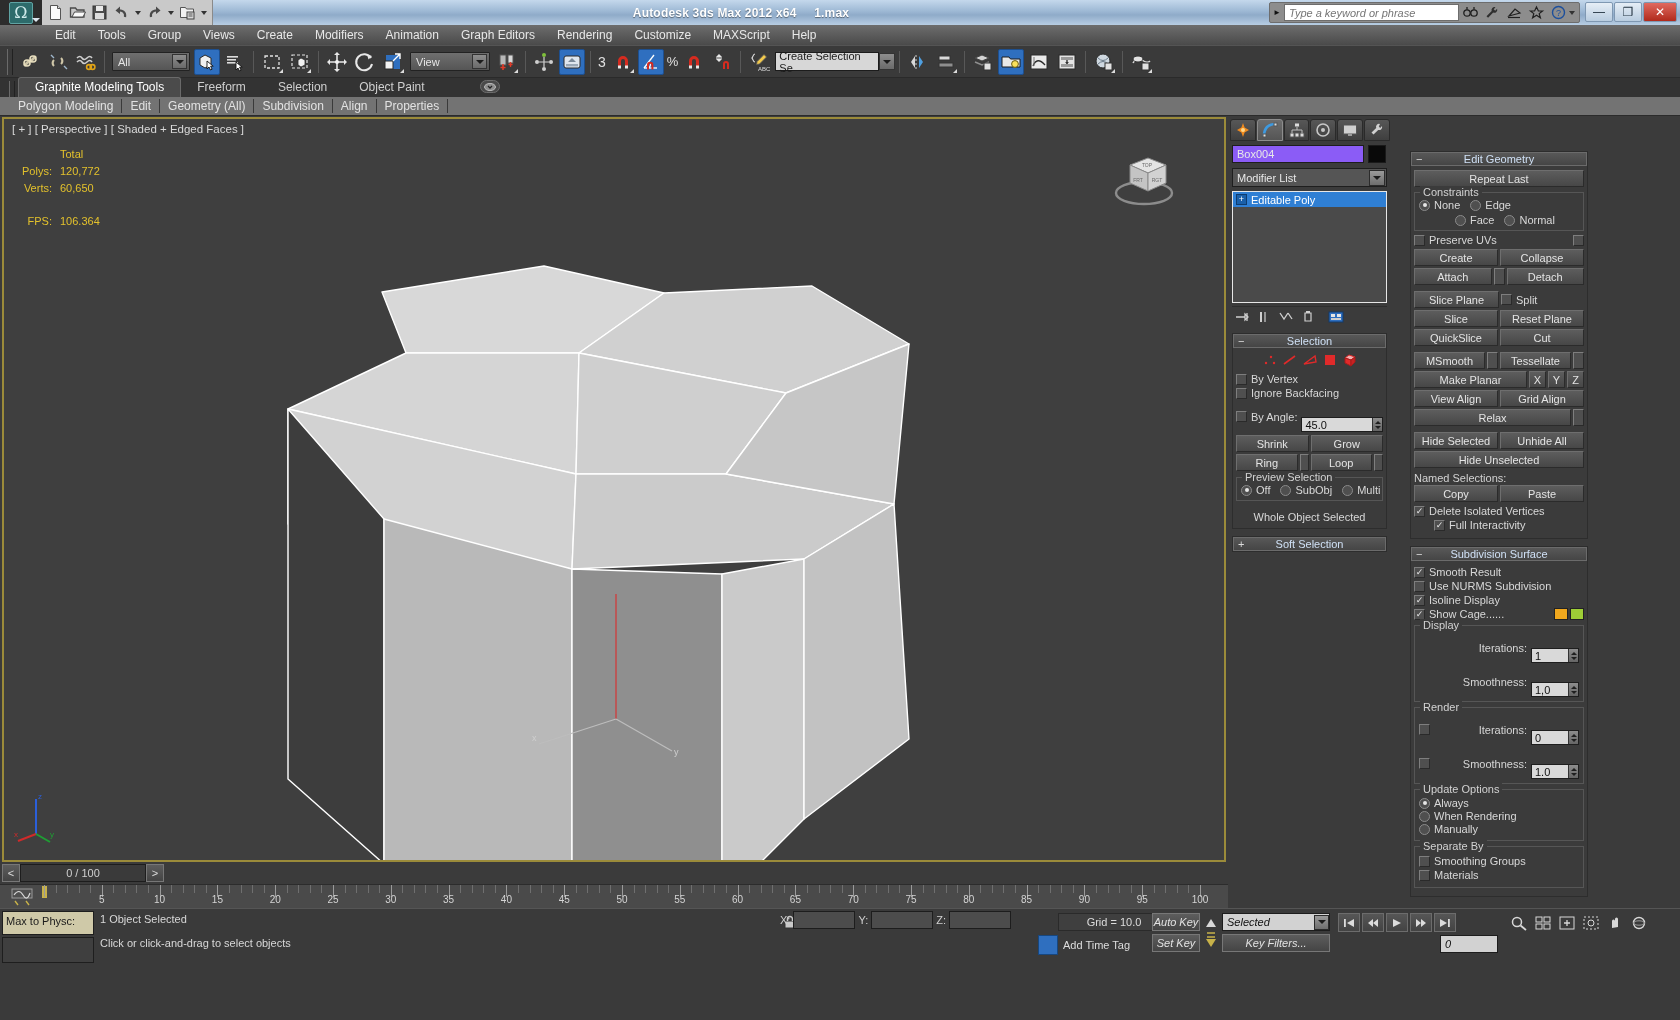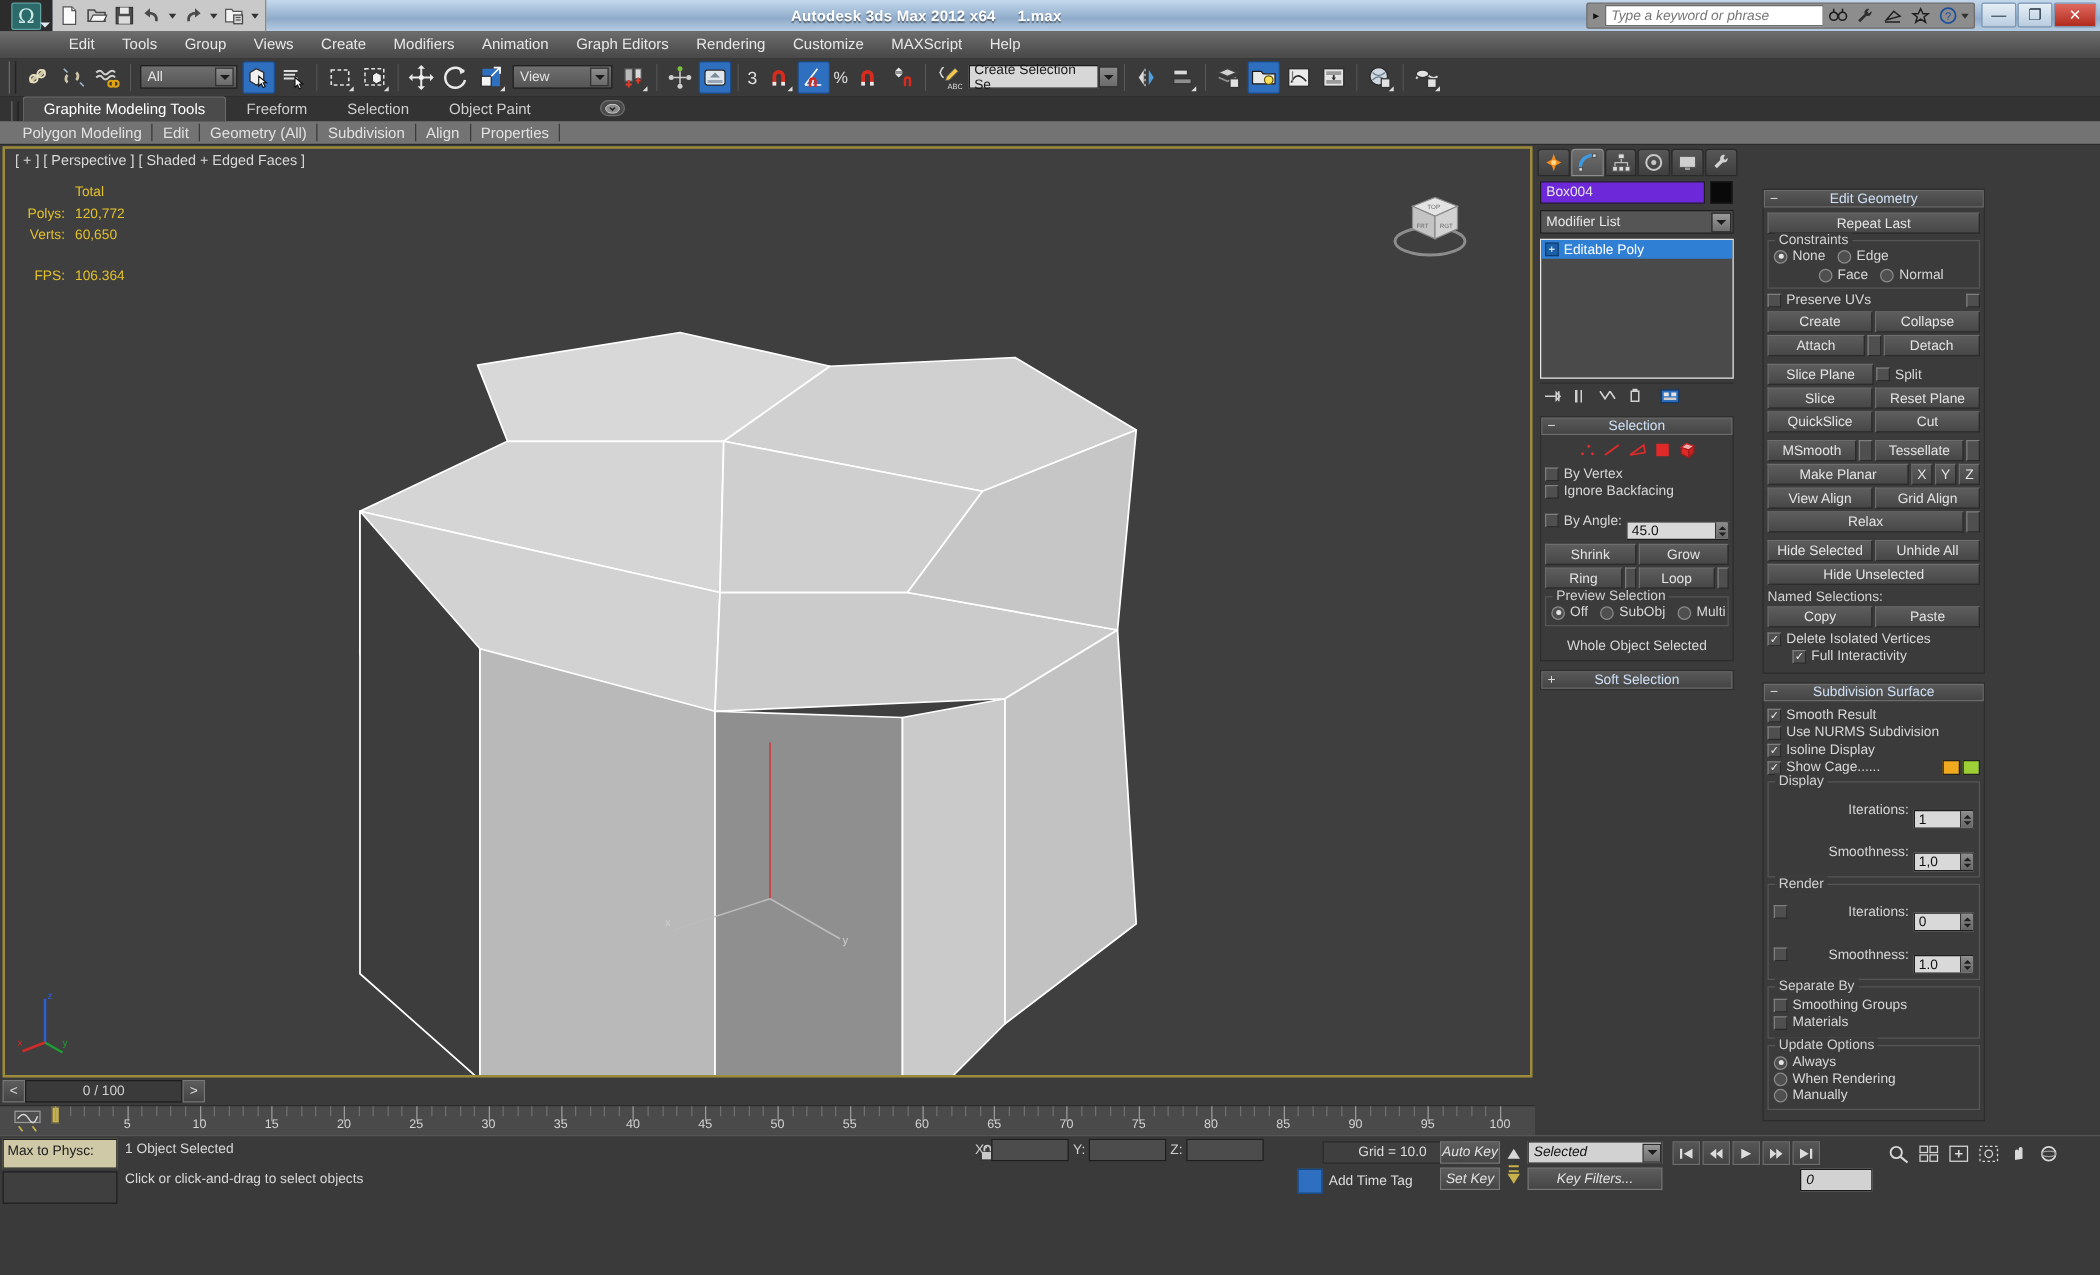--- a/index.html
+++ b/index.html
@@ -95,21 +95,21 @@
   #cp { position:absolute; left:1230px; top:117px; width:450px; height:745px;
     background:#3b3b3b; display:flex; }
   .cpcol { width:160px; }
   #cpcol2 { width:160px; margin-left:2px; }
   #cptabs { height:24px; display:flex; gap:1px; padding-top:2px; }
   .cptab { width:26px; height:22px; background:linear-gradient(180deg,#575757,#3f3f3f);
     border:1px solid #2a2a2a; border-radius:3px 3px 0 0; display:flex;
     align-items:center; justify-content:center; }
   .cptab.sel { background:linear-gradient(180deg,#6d6d6d,#555); border-color:#8d8d8d; }
   .namerow { display:flex; align-items:center; margin:4px 0 0 2px; }
-  #objname { width:132px; height:18px; background:#6d28d9; border:1px solid #1e1e1e;
+  #objname { width:132px; height:18px; background:#8b5cf6; border:1px solid #1e1e1e;
     color:#e8e8e8; font-size:11px; padding:1px 4px; }
   #objcolor { width:18px; height:18px; background:#090909; border:1px solid #1a1a1a;
     margin-left:4px; }
   #modlist { width:155px; height:19px; margin:5px 0 0 2px; background:#555;
     border:1px solid #1e1e1e; display:flex; align-items:center; color:#e8e8e8;
     font-size:11px; padding-left:4px; }
   #modlist .cb { width:16px;height:16px; margin-left:auto; margin-right:1px;
     background:linear-gradient(180deg,#9a9a9a,#6e6e6e); border:1px solid #2b2b2b;
     display:flex;align-items:center;justify-content:center;}
   #modstack { width:155px; height:112px; margin:4px 0 0 2px; background:#4a4a4a;
@@ -1086,44 +1086,44 @@
                   <svg width="8" height="10" viewBox="0 0 8 10">
                     <path d="M4 1l3 3H1z" fill="#1f1f1f"></path>
                     <path d="M4 9l3-3H1z" fill="#1f1f1f"></path>
                   </svg>
                 </i>
             </span>
           </div>
         </div>
 
         <div class="grp">
-          <span class="gl">Separate By</span>
-          <div class="chk">
-            <span class="cbox"></span>
-            <span>Smoothing Groups</span>
-          </div>
-          <div class="chk">
-            <span class="cbox"></span>
-            <span>Materials</span>
-          </div>
-        </div>
-
-        <div class="grp">
           <span class="gl">Update Options</span>
           <div class="rad" style="margin:1px 0;">
             <i class="rbox on"></i>
             <span>Always</span>
           </div>
           <div class="rad" style="margin:1px 0;">
             <i class="rbox"></i>
             <span>When Rendering</span>
           </div>
           <div class="rad" style="margin:1px 0;">
             <i class="rbox"></i>
             <span>Manually</span>
+          </div>
+        </div>
+
+        <div class="grp">
+          <span class="gl">Separate By</span>
+          <div class="chk">
+            <span class="cbox"></span>
+            <span>Smoothing Groups</span>
+          </div>
+          <div class="chk">
+            <span class="cbox"></span>
+            <span>Materials</span>
           </div>
         </div>
       </div>
     </div>
   </div>
 </div>
 
 <div id="trackarea">
   <div id="framefield">
     <div class="nav">&lt;</div>

